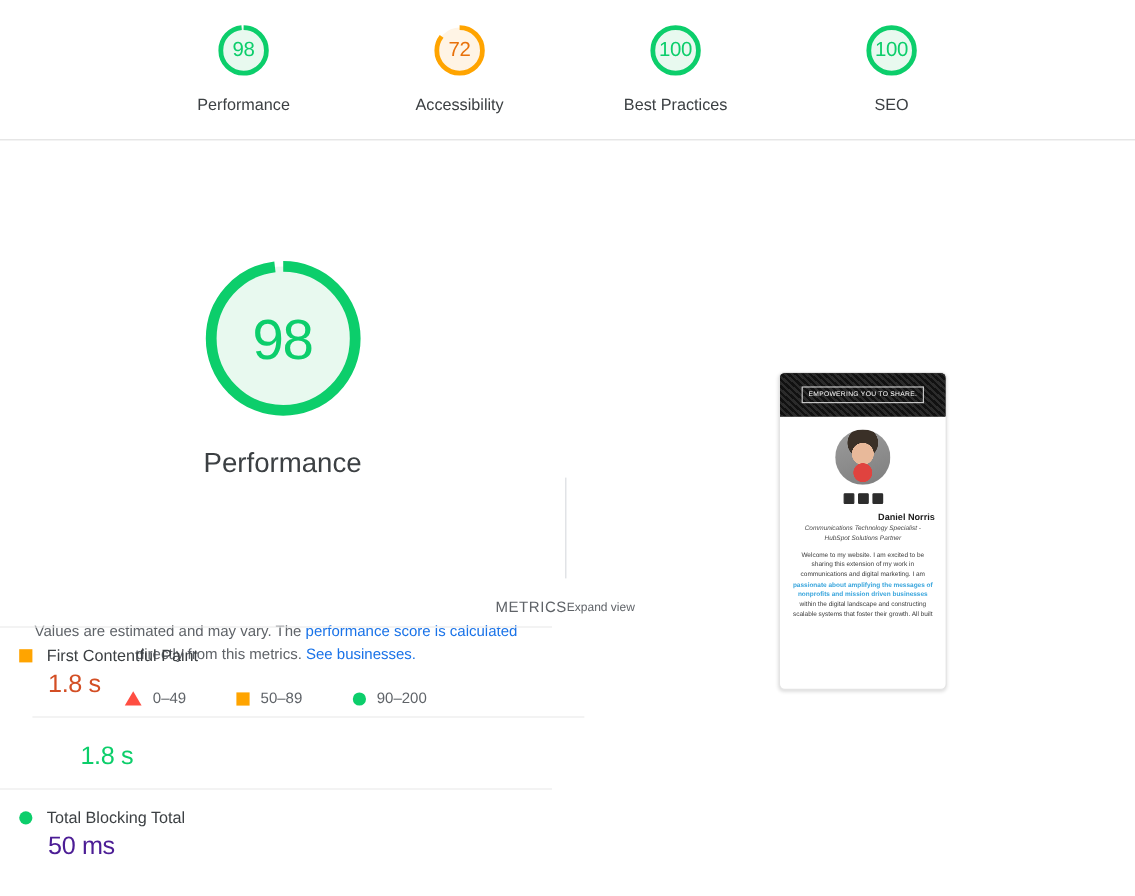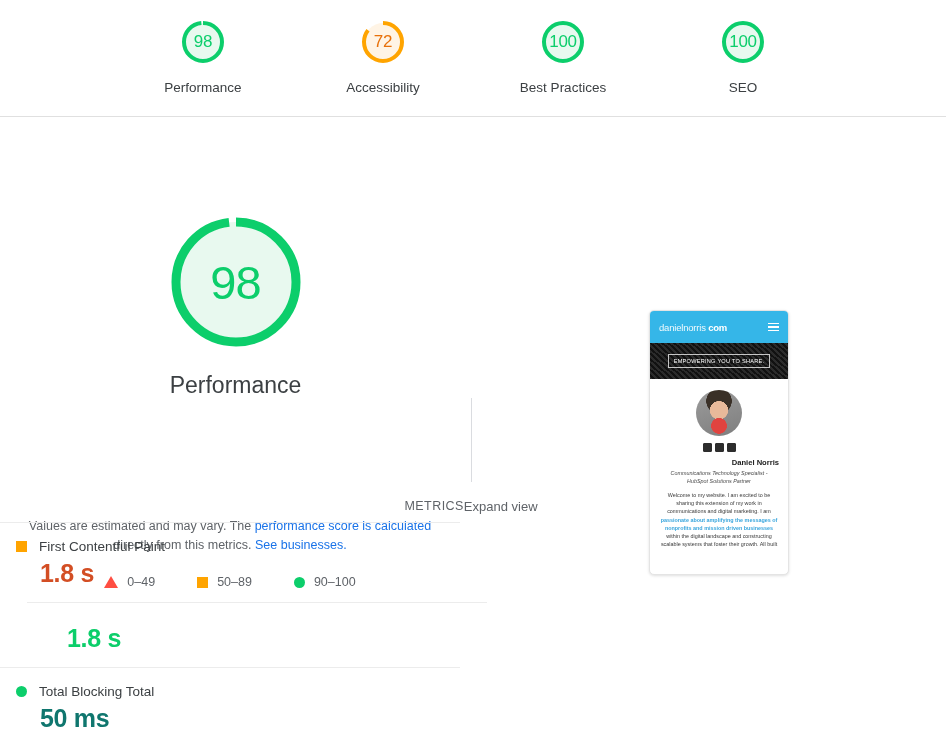--- a/index.html
+++ b/index.html
@@ -170,40 +170,40 @@
 
   
   .metrics-head{
     position:absolute;left:0;top:495px;width:946px;height:22px;
     display:flex;align-items:center;justify-content:center;
   }
   .metrics-title{
     font-size:12.5px;color:#5f6368;letter-spacing:.45px;
   }
   .expand-view{
-    font-size:13px;color:#5f6368;cursor:pointer;margin-right:4px;
+    font-size:10px;color:#5f6368;cursor:pointer;margin-right:4px;
   }
   .metrics-grid{
     position:absolute;left:0;top:522px;width:946px;
     display:flex;flex-wrap:wrap;
   }
   .metric{
     width:460px;
     box-sizing:border-box;
     padding:16px 0 14px 16px;
     border-top:1px solid #ececec;
   }
   .metric.right{margin-left:27px;}
   .metric-top{display:flex;align-items:center;gap:12px;}
   .m-sq{width:11px;height:11px;background:#ffa400;flex:none;}
   .m-ci{width:11px;height:11px;border-radius:50%;background:#0cce6b;flex:none;}
   .m-name{font-size:13.5px;color:#3c4043;}
   .m-value{
     margin-top:5px;margin-left:24px;
-    font-size:25px;font-weight:700;letter-spacing:-.3px;
+    font-size:21px;font-weight:400;letter-spacing:-.3px;
   }
 </style>
 </head>
 <body>
 
 <div class="report">
 
   <div class="gauge-strip">
 
     <div class="gauge-item">
@@ -275,33 +275,25 @@
       <div class="legend-item">
         <span class="mk-tri"></span>
         <span>0–49</span>
       </div>
       <div class="legend-item">
         <span class="mk-sq"></span>
         <span>50–89</span>
       </div>
       <div class="legend-item">
         <span class="mk-ci"></span>
-        <span>90–100</span>
+        <span>90–200</span>
       </div>
     </div>
 
     <div class="thumb-frame">
-      <div class="th-head">
-        <div class="th-logo"><span class="lite">danielnorris</span>&nbsp;<span>com</span></div>
-        <div class="th-burger">
-            <i></i>
-            <i></i>
-            <i></i>
-          </div>
-      </div>
       <div class="th-hero">
         <span>EMPOWERING YOU TO SHARE.</span>
       </div>
       <div class="th-body">
         <div class="th-avatar"></div>
         <div class="th-social">
           <i></i>
           <i></i>
           <i></i>
         </div>
@@ -333,18 +325,18 @@
 
     <div class="metric right">
       <div class="m-value" style="color:#0cce6a">1.8 s</div>
     </div>
 
     <div class="metric">
       <div class="metric-top">
         <span class="m-ci"></span>
         <span class="m-name">Total Blocking Total</span>
       </div>
-      <div class="m-value" style="color:#0f766e">50 ms</div>
+      <div class="m-value" style="color:#4c1d95">50 ms</div>
     </div>
 
   </div>
 
 </div>
 
 </body></html>

